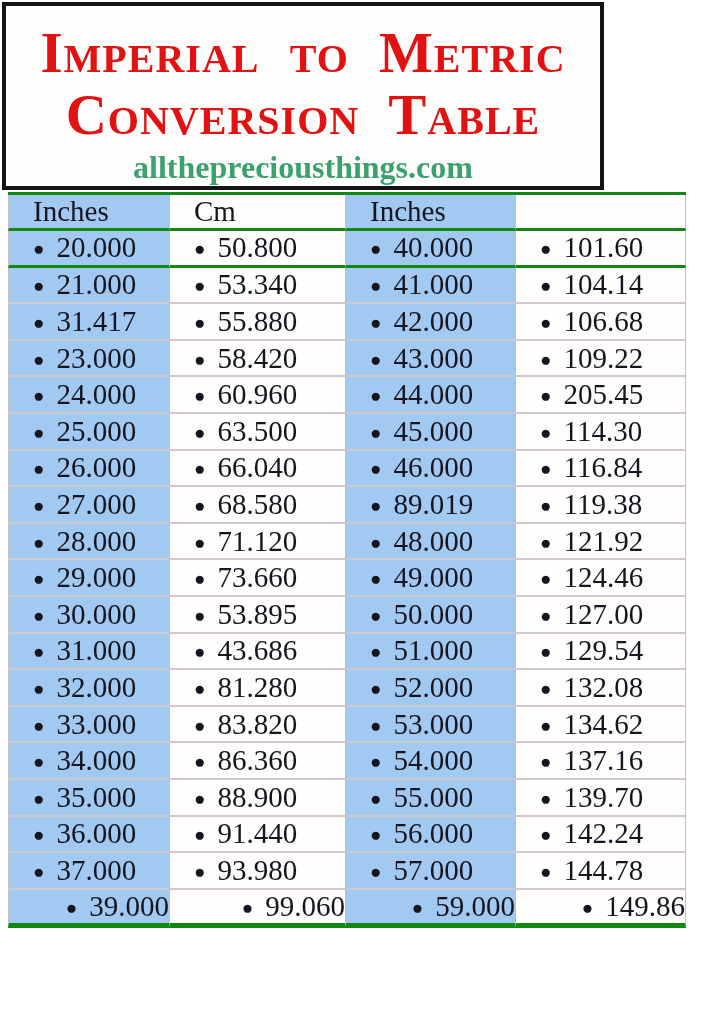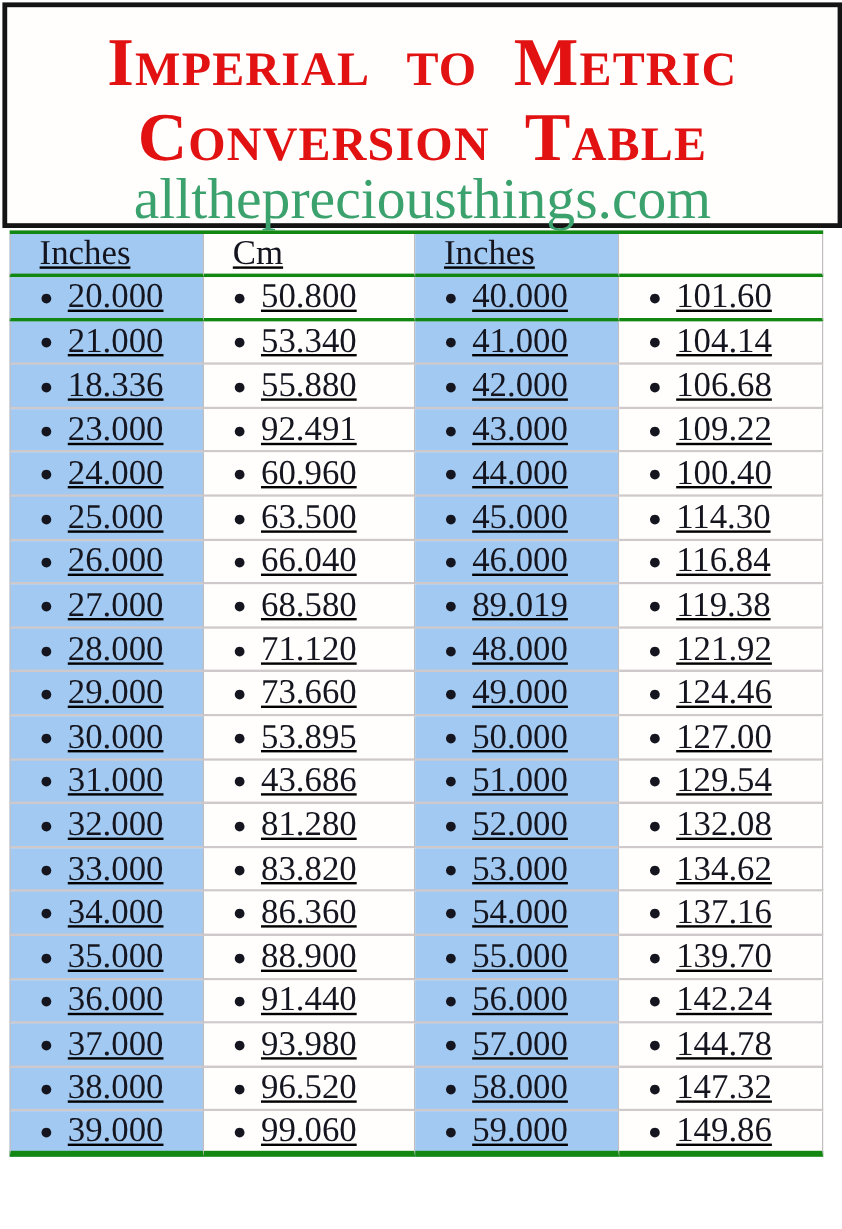--- a/index.html
+++ b/index.html
@@ -11,49 +11,48 @@
     --sep-gray:#cfc9cb;
     --vline-gray:#c2bec0;
     --box-black:#141414;
   }
   html,body{margin:0;padding:0;}
   body{
     width:702px;height:1024px;background:#ffffff;overflow:hidden;position:relative;
     font-family:"Liberation Serif", serif;
   }
   .title-box{
-    position:absolute;left:2px;top:2px;width:700px;height:188px;
+    position:absolute;left:2px;top:2px;width:602px;height:188px;
     box-sizing:border-box;border:4px solid var(--box-black);
     background:#fffefd;text-align:center;padding-top:16px;
   }
   .title-line{
     font-variant:small-caps;font-weight:bold;color:var(--title-red);
     font-size:57px;line-height:62px;letter-spacing:1px;word-spacing:15px;
   }
   .website{
-    color:var(--site-green);font-size:48px;line-height:42px;font-weight:normal;
+    color:var(--site-green);font-size:32px;line-height:42px;font-weight:bold;
   }
   table.conv-table{
     position:absolute;left:8px;top:192px;width:678px;
     border-collapse:separate;border-spacing:0;table-layout:fixed;
     border-top:3px solid var(--line-green);
-    text-decoration:underline;
   }
   th,td{
     box-sizing:border-box;text-align:left;vertical-align:middle;
     padding:0 0 0 24px;color:var(--ink);font-size:29px;font-weight:normal;
     background:#fffefd;border-right:1px solid var(--vline-gray);
     white-space:nowrap;overflow:hidden;
   }
   th:first-child,td:first-child{border-left:1px solid var(--vline-gray);}
   th{height:31px;border-bottom:3px solid var(--line-green);}
   td{height:36.6px;border-bottom:2px solid var(--sep-gray);}
   th.blue,td.blue{background:var(--cell-blue);}
   tr.first-row td{border-bottom:3px solid var(--line-green);margin-left:40px;}
-  tr.last-row td{border-bottom:5px solid var(--line-green);}
+  tr.last-row td{border-bottom:5px solid var(--line-green);text-align:right;}
   .bullet{
     display:inline-block;font-size:19px;vertical-align:2px;margin-right:12px;
   }
 </style>
 </head>
 <body>
 
 <div class="title-box">
   <div class="title-line">Imperial to Metric</div>
   <div class="title-line">Conversion Table</div>
@@ -84,38 +83,38 @@
   </tr>
 
   <tr>
     <td class="blue"><span class="bullet">●</span><span class="val">21.000</span></td>
     <td><span class="bullet">●</span><span class="val">53.340</span></td>
     <td class="blue"><span class="bullet">●</span><span class="val">41.000</span></td>
     <td><span class="bullet">●</span><span class="val">104.14</span></td>
   </tr>
 
   <tr>
-    <td class="blue"><span class="bullet">●</span><span class="val">18.336</span></td>
+    <td class="blue"><span class="bullet">●</span><span class="val">31.417</span></td>
     <td><span class="bullet">●</span><span class="val">55.880</span></td>
     <td class="blue"><span class="bullet">●</span><span class="val">42.000</span></td>
     <td><span class="bullet">●</span><span class="val">106.68</span></td>
   </tr>
 
   <tr>
     <td class="blue"><span class="bullet">●</span><span class="val">23.000</span></td>
-    <td><span class="bullet">●</span><span class="val">92.491</span></td>
+    <td><span class="bullet">●</span><span class="val">58.420</span></td>
     <td class="blue"><span class="bullet">●</span><span class="val">43.000</span></td>
     <td><span class="bullet">●</span><span class="val">109.22</span></td>
   </tr>
 
   <tr>
     <td class="blue"><span class="bullet">●</span><span class="val">24.000</span></td>
     <td><span class="bullet">●</span><span class="val">60.960</span></td>
     <td class="blue"><span class="bullet">●</span><span class="val">44.000</span></td>
-    <td><span class="bullet">●</span><span class="val">100.40</span></td>
+    <td><span class="bullet">●</span><span class="val">205.45</span></td>
   </tr>
 
   <tr>
     <td class="blue"><span class="bullet">●</span><span class="val">25.000</span></td>
     <td><span class="bullet">●</span><span class="val">63.500</span></td>
     <td class="blue"><span class="bullet">●</span><span class="val">45.000</span></td>
     <td><span class="bullet">●</span><span class="val">114.30</span></td>
   </tr>
 
   <tr>
@@ -195,26 +194,20 @@
     <td><span class="bullet">●</span><span class="val">142.24</span></td>
   </tr>
 
   <tr>
     <td class="blue"><span class="bullet">●</span><span class="val">37.000</span></td>
     <td><span class="bullet">●</span><span class="val">93.980</span></td>
     <td class="blue"><span class="bullet">●</span><span class="val">57.000</span></td>
     <td><span class="bullet">●</span><span class="val">144.78</span></td>
   </tr>
 
-  <tr>
-    <td class="blue"><span class="bullet">●</span><span class="val">38.000</span></td>
-    <td><span class="bullet">●</span><span class="val">96.520</span></td>
-    <td class="blue"><span class="bullet">●</span><span class="val">58.000</span></td>
-    <td><span class="bullet">●</span><span class="val">147.32</span></td>
-  </tr>
 
   <tr class="last-row">
     <td class="blue"><span class="bullet">●</span><span class="val">39.000</span></td>
     <td><span class="bullet">●</span><span class="val">99.060</span></td>
     <td class="blue"><span class="bullet">●</span><span class="val">59.000</span></td>
     <td><span class="bullet">●</span><span class="val">149.86</span></td>
   </tr>
 </tbody>
 </table>
 

